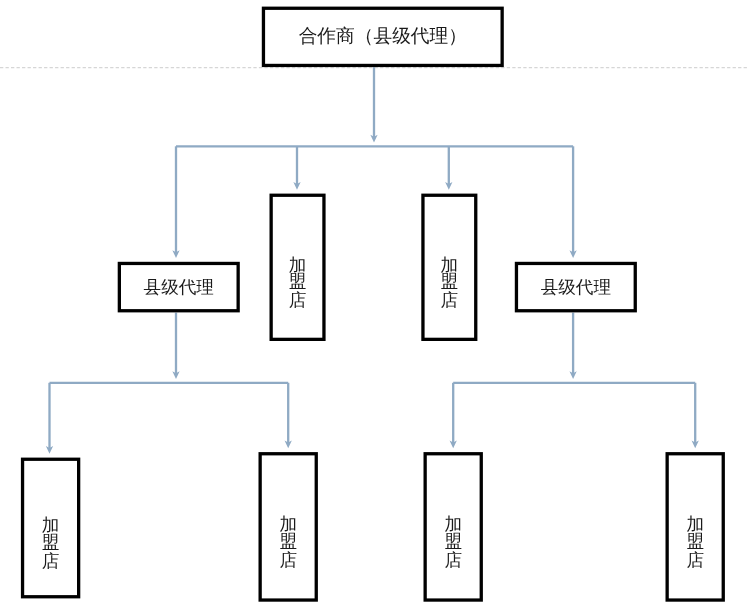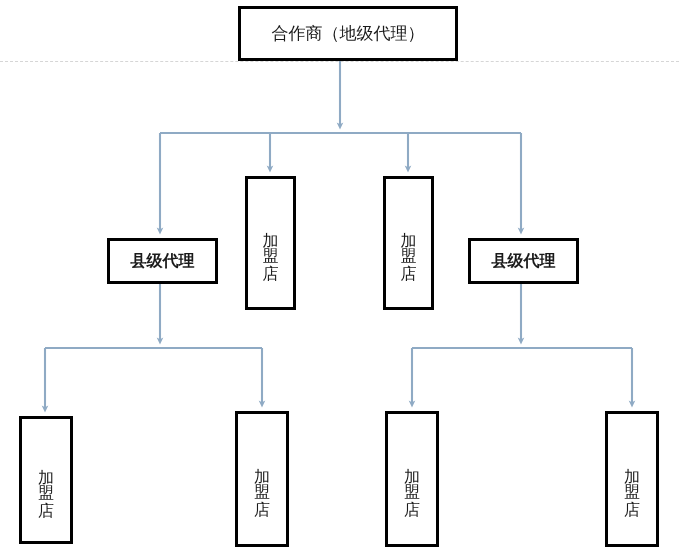--- a/index.html
+++ b/index.html
@@ -50,21 +50,21 @@
     text-orientation: upright;
     letter-spacing: 16px;
     line-height: 1;
   }
   #node-root  { left: 238px; top: 6px;   width: 220px; height: 55px;  }
   #node-root .label  { font-size: 17px; }
 
   #node-county-left  { left: 107px; top: 238px; width: 111px; height: 46px; }
   #node-county-right { left: 468px; top: 238px; width: 111px; height: 46px; }
   #node-county-left .label,
-  #node-county-right .label { font-size: 16px; font-weight: bold; }
+  #node-county-right .label { font-size: 16px; }
 
   #node-store-l2a { left: 245px; top: 176px; width: 51px;  height: 134px; }
   #node-store-l2b { left: 383px; top: 176px; width: 51px;  height: 134px; }
   #node-store-l2a .label,
   #node-store-l2b .label { font-size: 16px; }
 
   #node-store-l3a { left: 19px;  top: 416px; width: 54px;  height: 128px; }
   #node-store-l3b { left: 235px; top: 411px; width: 54px;  height: 136px; }
   #node-store-l3c { left: 385px; top: 411px; width: 54px;  height: 136px; }
   #node-store-l3d { left: 605px; top: 411px; width: 54px;  height: 136px; }
@@ -113,21 +113,21 @@
       <line x1="262" y1="348" x2="262" y2="404" marker-end="url(#arrowhead)"></line>
 
       <line x1="521" y1="284" x2="521" y2="341" marker-end="url(#arrowhead)"></line>
       <line x1="412" y1="348" x2="632" y2="348"></line>
       <line x1="412" y1="348" x2="412" y2="404" marker-end="url(#arrowhead)"></line>
       <line x1="632" y1="348" x2="632" y2="404" marker-end="url(#arrowhead)"></line>
     </g>
   </svg>
 
   <div class="node horiz" id="node-root">
-    <span class="label">合作商（地级代理）</span>
+    <span class="label">合作商（县级代理）</span>
   </div>
 
   <div class="node horiz" id="node-county-left">
     <span class="label">县级代理</span>
   </div>
 
   <div class="node vert" id="node-store-l2a">
     <span class="label">加盟店</span>
   </div>
 

